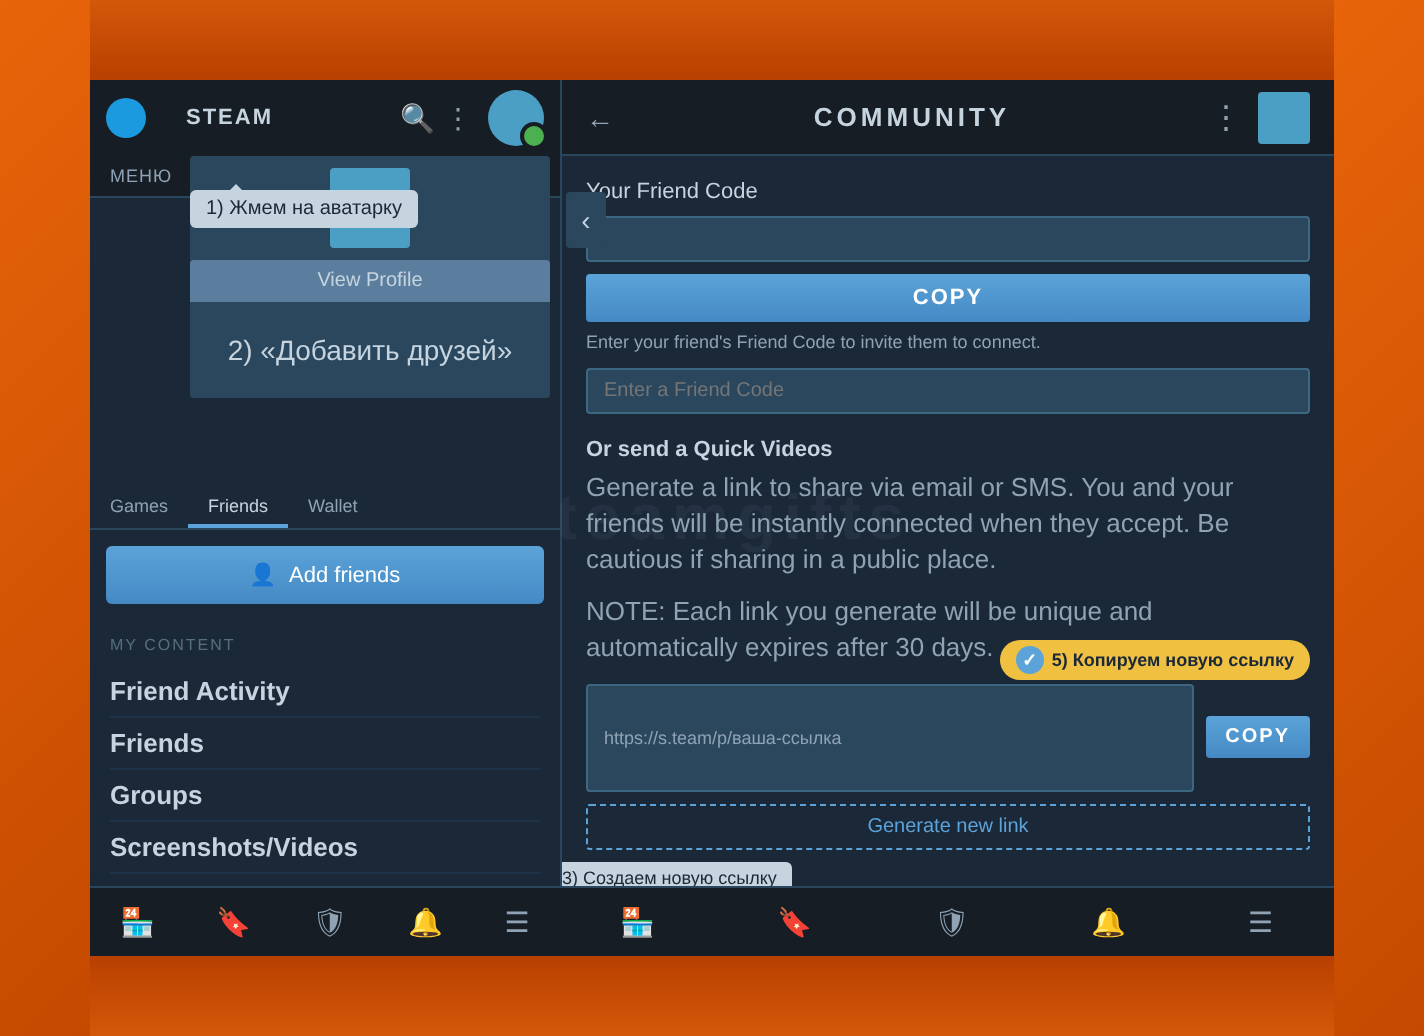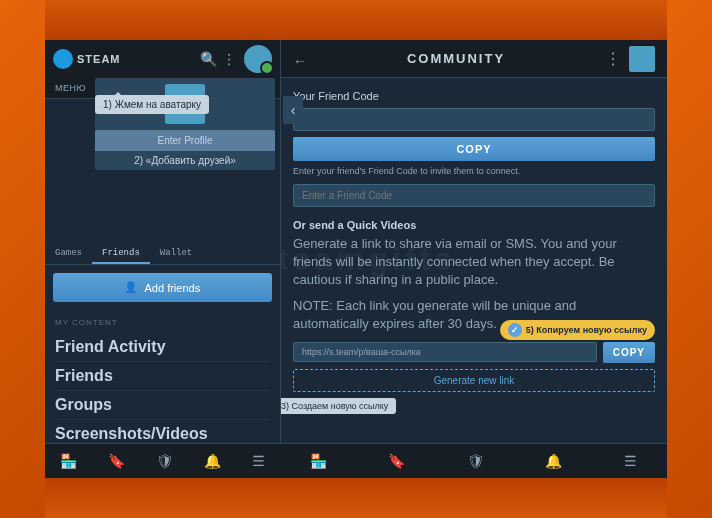--- a/index.html
+++ b/index.html
@@ -75,21 +75,21 @@
       background: #171d25;
       height: 38px;
       display: flex;
       align-items: center;
       padding: 0 8px;
       gap: 8px;
     }
     .steam-logo {
       display: flex;
       align-items: center;
-      gap: 4px;
+      gap: 20px;
     }
     .steam-logo-icon {
       width: 20px;
       height: 20px;
       background: #1b9adf;
       border-radius: 50%;
     }
     .steam-logo-text {
       color: #c6d4df;
       font-size: 11px;
@@ -180,32 +180,31 @@
       background: #5c7e9e;
       color: #c6d4df;
       font-size: 10px;
       padding: 5px 12px;
       text-align: center;
       cursor: pointer;
       border-radius: 2px 2px 0 0;
     }
     .profile-step2 {
       color: #c6d4df;
-      font-size: 10px;
-      padding: 4px 8px;
+      font-size: 14px;
+      padding: 16px 8px;
       text-align: center;
     }
 
     
     .profile-nav {
       display: flex;
       background: #1b2838;
       border-bottom: 1px solid #2a475e;
       margin-top: 80px;
-      font-family: Liberation Mono, monospace;
     }
     .profile-nav-item {
       color: #8fa3b4;
       font-size: 9px;
       padding: 4px 10px;
       cursor: pointer;
     }
 
     
     .add-friends-section {
@@ -232,21 +231,21 @@
     }
     .my-content-label {
       color: #56707f;
       font-size: 8px;
       text-transform: uppercase;
       letter-spacing: 1px;
       margin-bottom: 6px;
     }
     .content-item {
       color: #c6d4df;
-      font-size: 16px;
+      font-size: 13px;
       font-weight: bold;
       padding: 5px 0;
       cursor: pointer;
       border-bottom: 1px solid #1e3347;
     }
 
     
     .bottom-nav {
       position: absolute;
       bottom: 0;
@@ -381,21 +380,21 @@
       align-items: center;
       gap: 6px;
       margin-bottom: 4px;
       position: relative;
     }
     .link-text {
       background: #2a475e;
       border: 1px solid #3d6680;
       color: #8fa3b4;
       font-size: 9px;
-      padding: 4px 8px;
+      padding: 21px 8px;
       border-radius: 2px;
       flex: 1;
     }
 
     .copy-btn-small {
       background: linear-gradient(180deg, #5ba3d9 0%, #4589c4 100%);
       border: none;
       color: white;
       font-size: 10px;
       font-weight: bold;
@@ -508,21 +507,21 @@
     <div class="tooltip-box">1) Жмем на аватарку</div>
 
     <div class="nav-tabs">
       <span class="nav-tab">МЕНЮ</span>
       <span class="nav-tab">WISHLIST</span>
       <span class="nav-tab">WALLET</span>
     </div>
 
     <div class="profile-dropdown">
       <div class="dropdown-avatar"></div>
-      <div class="view-profile-btn">Enter Profile</div>
+      <div class="view-profile-btn">View Profile</div>
       <div class="profile-step2">2) «Добавить друзей»</div>
     </div>
 
     <div class="profile-nav" style="margin-top: 145px;">
       <span class="profile-nav-item">Games</span>
       <span class="profile-nav-item" style="border-bottom: 2px solid #5ba3d9; color: #c6d4df;">Friends</span>
       <span class="profile-nav-item">Wallet</span>
     </div>
 
     <div class="add-friends-section">

